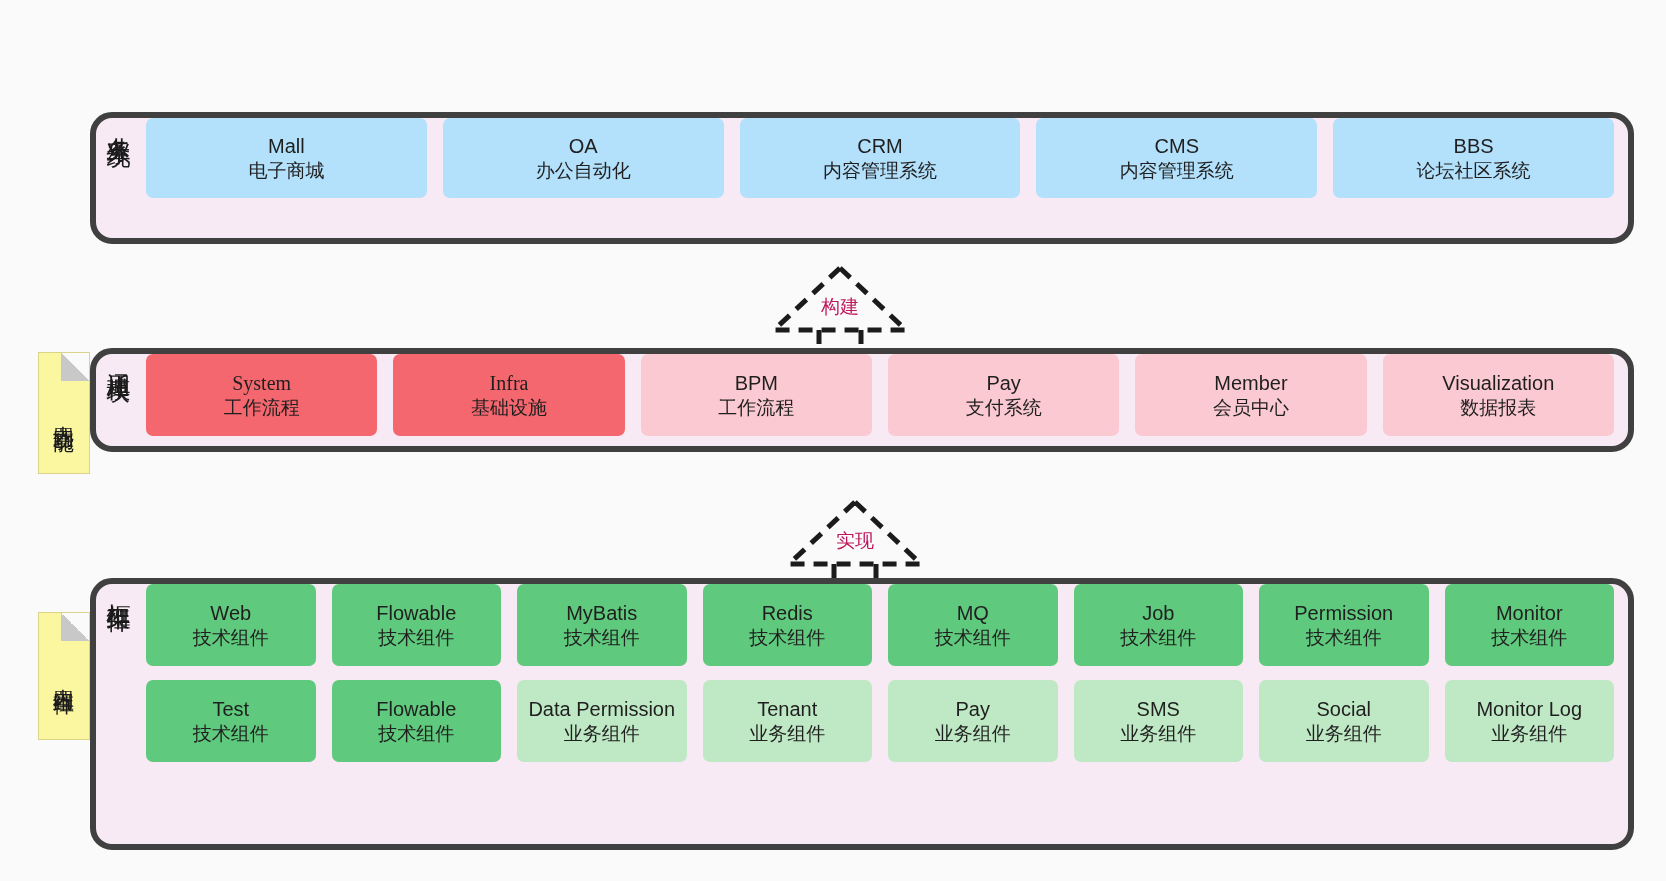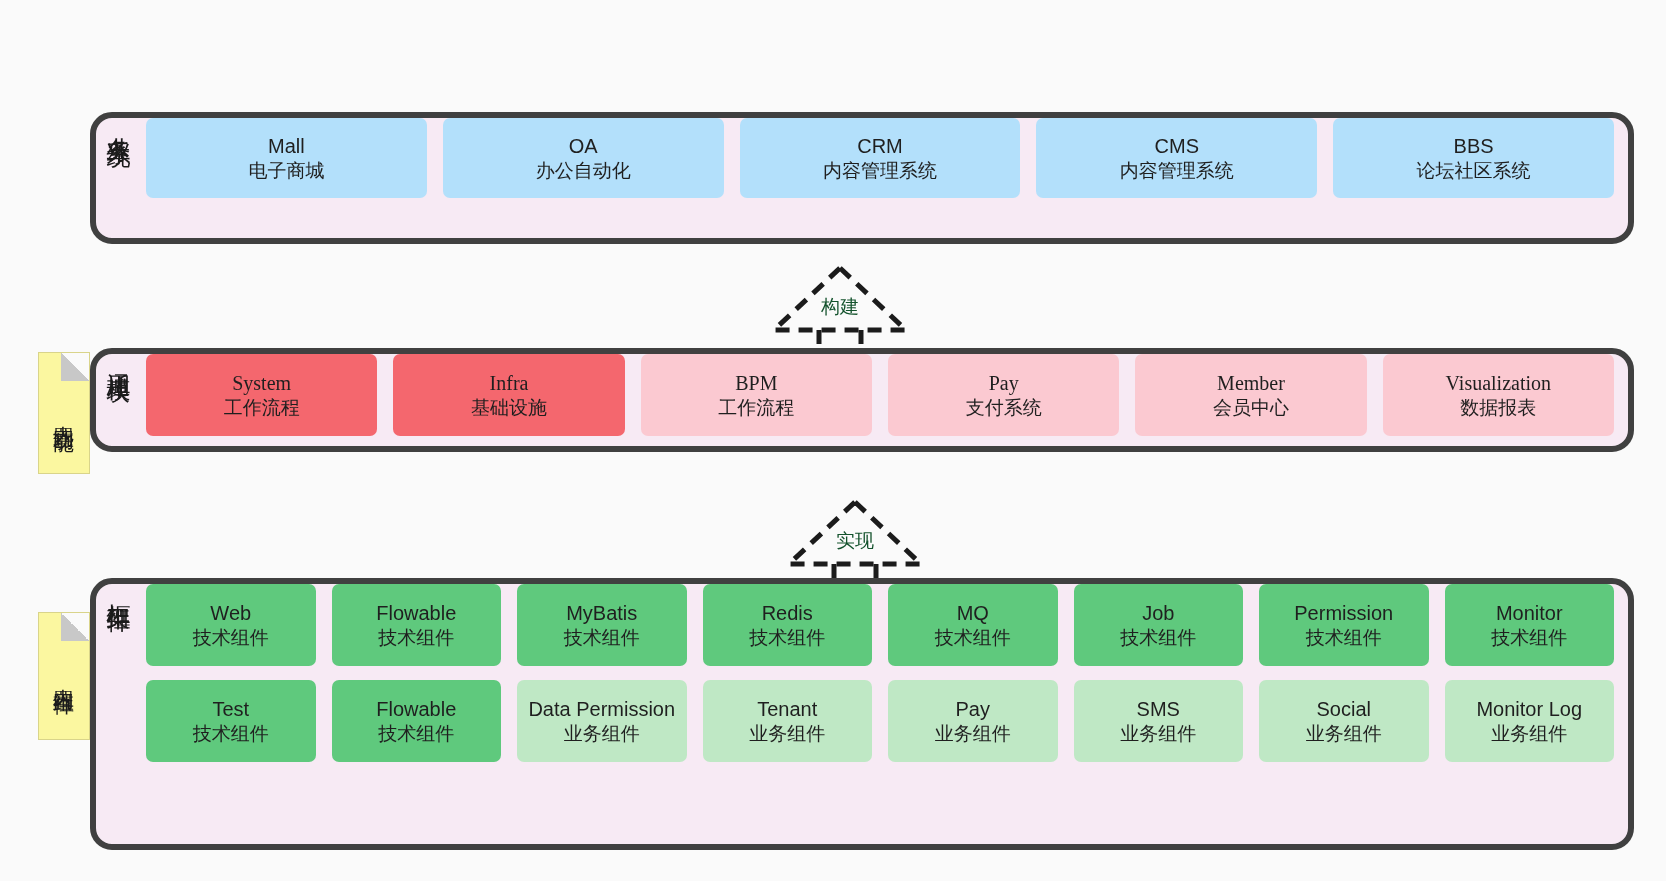--- a/index.html
+++ b/index.html
@@ -72,21 +72,21 @@
   .box .cn { font-size: 19px; }
 
   
   .layer-business .box { height: 80px; }
   .layer-common .box  { height: 82px; }
   .layer-frame .box   { height: 82px; }
 
   
   .c-blue       { background: #b3e0fb; }
   .c-red        { background: #f4676e; }
-  .c-pink       { background: #fbc9d1; font-family: Liberation Serif, serif; }
+  .c-pink       { background: #fbc9d1; }
   .c-green      { background: #5fc97d; }
   .c-greenlight { background: #bfe8c5; }
 
   
   .c-red .en, .c-red .cn { font-family: "Liberation Serif", "DejaVu Serif", serif; }
 
   
   .note {
     position: absolute;
     background: #fbf7a0;
@@ -119,21 +119,21 @@
     width: 160px;
     height: 96px;
   }
   .arrow svg { display: block; overflow: visible; }
   .arrow-label {
     position: absolute;
     left: 50%;
     transform: translateX(-50%);
     top: 32px;
     font-size: 19px;
-    color: #14532d;
+    color: #be185d;
     background: transparent;
     padding: 0 2px;
     white-space: nowrap;
     user-select: none;
   }
 </style>
 </head>
 <body>
 
 <div id="canvas">

